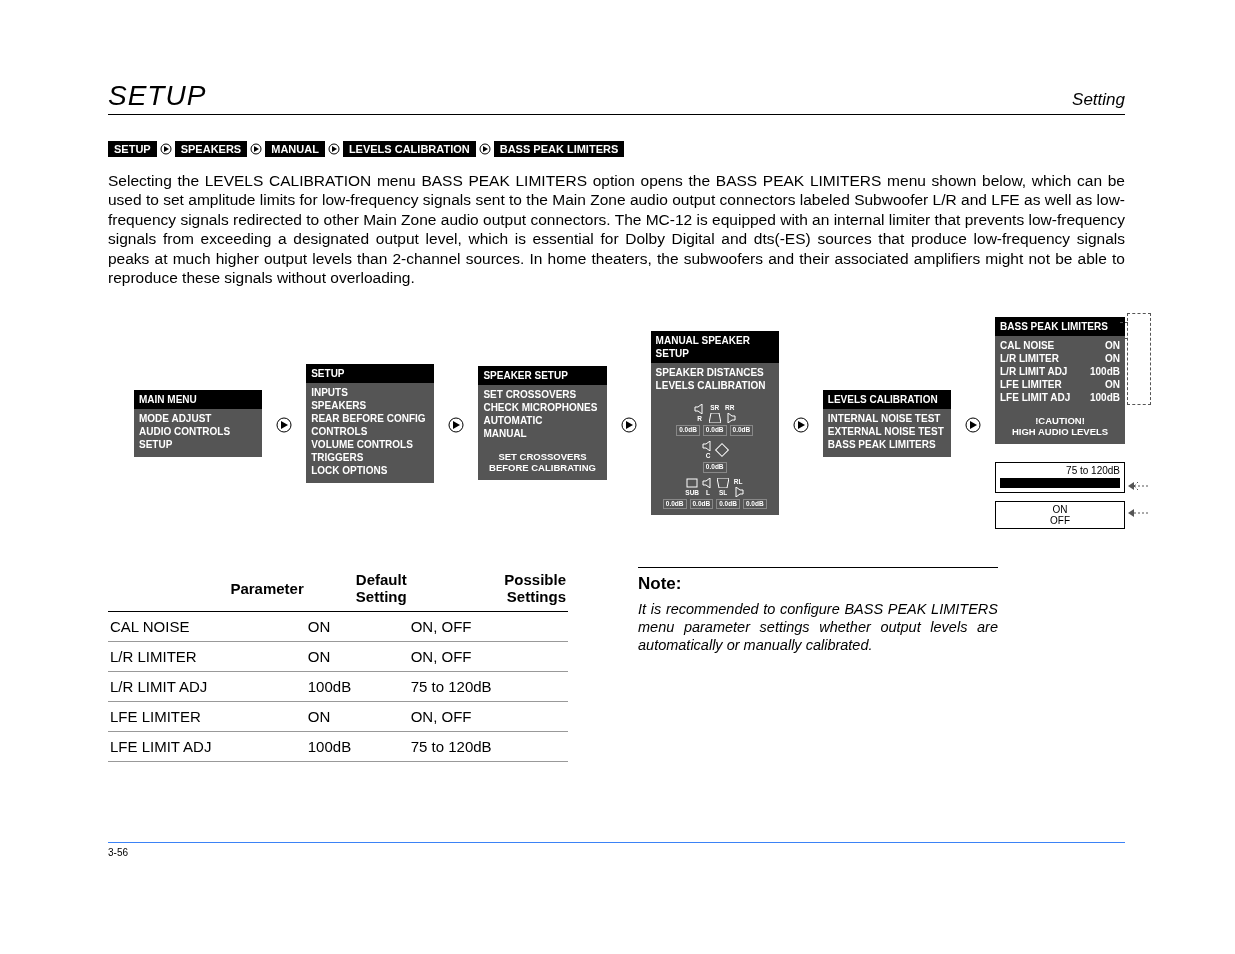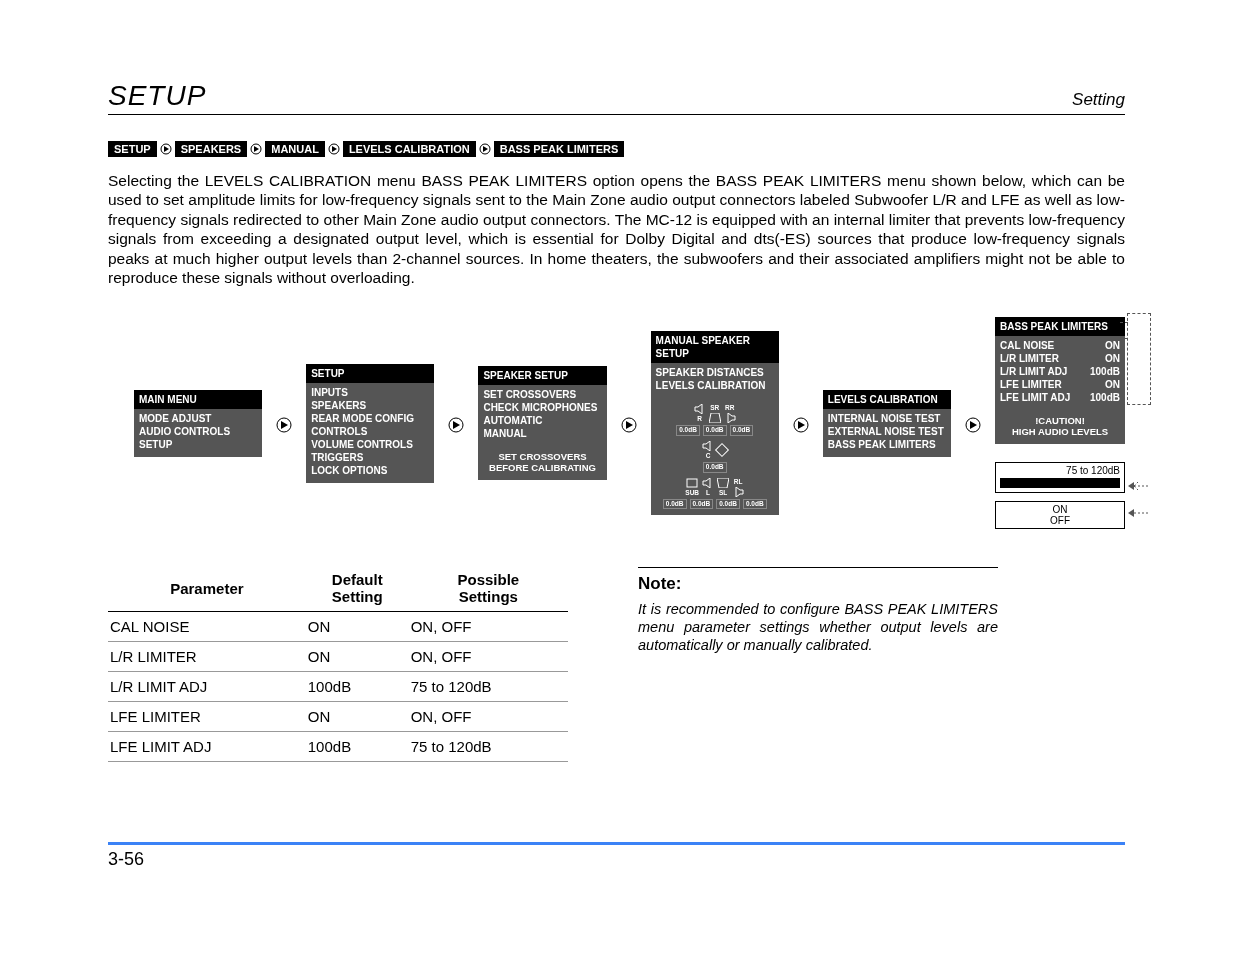--- a/index.html
+++ b/index.html
@@ -112,37 +112,37 @@
   .onoff-arrow { position:absolute; right:-24px; top:6px; }
 
   
   .lower {
     display: flex; gap: 70px; align-items: flex-start;
   }
   .param-table {
     width: 460px; border-collapse: collapse; font-size: 15px;
   }
   .param-table th {
-    text-align: center; font-weight: 700; font-size: 15px;
+    text-align: right; font-weight: 700; font-size: 15px;
     padding: 4px 2px 6px 2px;
     border-bottom: 1px solid #000;
   }
   .param-table td {
     padding: 6px 2px;
     border-bottom: 1px solid #999;
   }
   .note-box {
     width: 360px; border-top: 1px solid #000;
     padding-top: 6px;
   }
   .note-title { font-weight: 700; font-size: 17px; margin-bottom: 6px;}
   .note-body { font-style: italic; font-size: 14.5px; line-height: 1.25; text-align: justify;}
   .page-num {
-    margin-top: 80px; border-top: 3px solid #3b82f6;
-    padding-top: 4px; font-size: 18px;
+    margin-top: 80px; border-top: 1px solid #3b82f6;
+    padding-top: 4px; font-size: 10px;
   }
   .row-val { display:flex; justify-content:space-between; }
 </style>
 </head>
 <body>
 
 <div class="page">
   <div class="header-row">
     <div class="header-title">SETUP</div>
     <div class="header-brand">Setting</div>
@@ -198,21 +198,21 @@
           <circle cx="8" cy="8" r="7" fill="none" stroke="#000"></circle>
           <path d="M5 4 L12 8 L5 12 Z" fill="#000"></path>
         </svg>
       </span>
 
     <div class="menu">
       <div class="title">SETUP</div>
       <div class="body">
         <div>INPUTS</div>
         <div>SPEAKERS</div>
-        <div>REAR MODE CONFIG</div>
+        <div>REAR BEFORE CONFIG</div>
         <div>CONTROLS</div>
         <div>VOLUME CONTROLS</div>
         <div>TRIGGERS</div>
         <div>LOCK OPTIONS</div>
       </div>
     </div>
     <span class="menu-arrow">
         <svg width="16" height="16">
           <circle cx="8" cy="8" r="7" fill="none" stroke="#000"></circle>
           <path d="M5 4 L12 8 L5 12 Z" fill="#000"></path>

